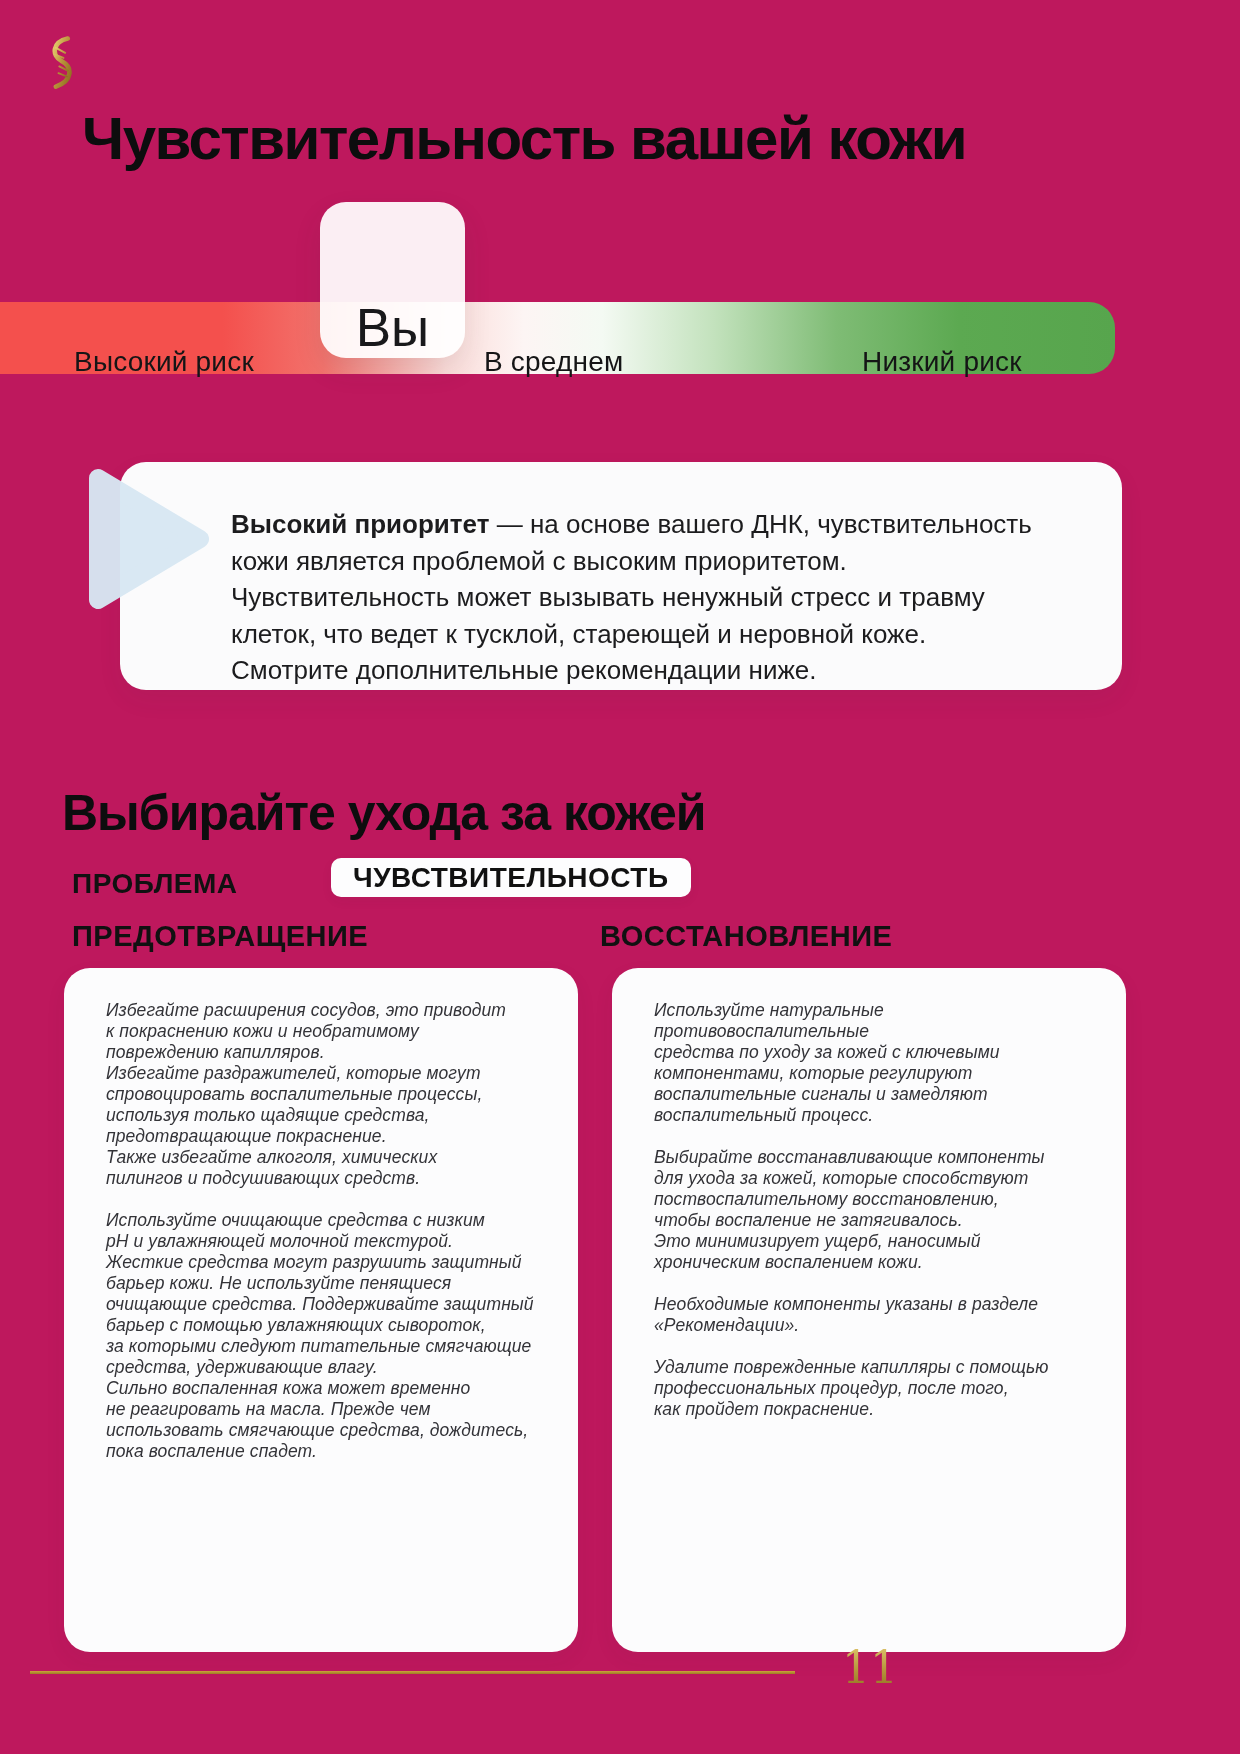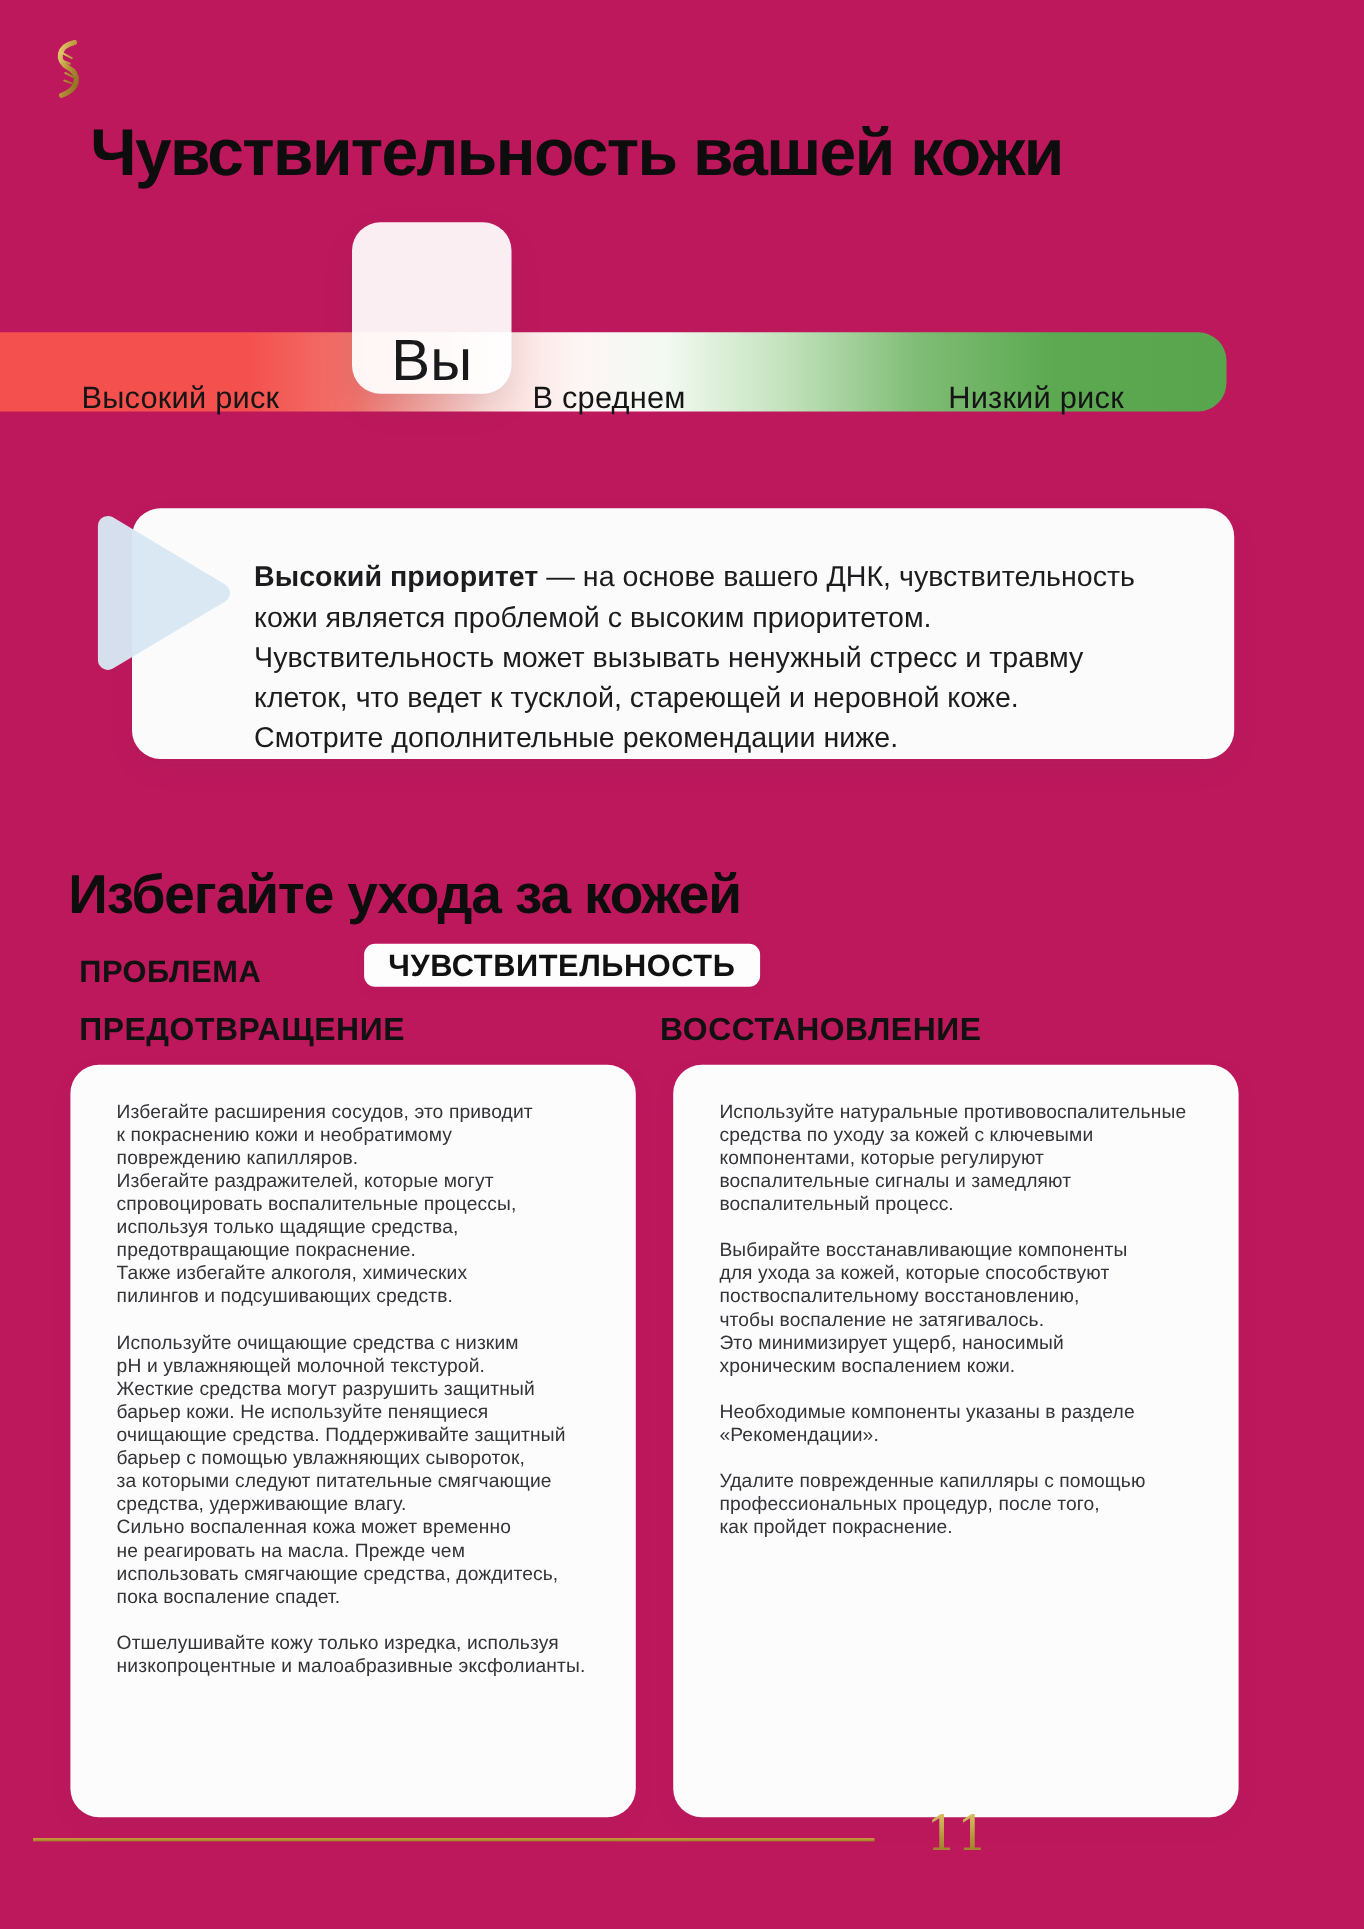--- a/index.html
+++ b/index.html
@@ -81,21 +81,21 @@
   .advice-card {
     position:absolute; top:968px; width:514px; min-height:684px;
     background:#fcfcfd; border-radius:26px;
     box-shadow:0 8px 22px rgba(50,45,65,0.05);
     box-sizing:border-box; padding:32px 30px 36px 42px;
   }
   .advice-card.left { left:64px; }
   .advice-card.right { left:612px; }
   .advice-card p {
     margin:0; white-space:pre-line;
-    font-size:17.5px; line-height:21px; color:#333338; letter-spacing:0.1px;
+    font-size:17.5px; line-height:21px; color:#333338; letter-spacing:0.1px;font-style:italic;
   }
   .advice-card p + p { margin-top:21px; }
 
   
   .footer-line { position:absolute; left:30px; top:1671px; width:765px; height:3px;
                  background:linear-gradient(180deg,#cda43c,#9d7c25); }
   .page-number {
     position:absolute; left:842px; top:1642px;
     font-family:"DejaVu Serif", serif; font-size:44px; font-weight:normal;
     background:linear-gradient(180deg,#e3cc72 0%,#b6953a 55%,#8d6e1f 100%);
@@ -139,21 +139,21 @@
 Чувствительность может вызывать ненужный стресс и травму
 клеток, что ведет к тусклой, стареющей и неровной коже.
 Смотрите дополнительные рекомендации ниже.</span></div>
   </div>
   <div class="callout-arrow">
     <svg width="126" height="146" viewBox="0 0 126 146" xmlns="http://www.w3.org/2000/svg">
       <polygon points="12,12 114,73 12,134" fill="#d8e8f3" stroke="#d8e8f3" stroke-width="18" stroke-linejoin="round" opacity="0.96"></polygon>
     </svg>
   </div>
 
-  <div class="section-title">Избегайте ухода за кожей</div>
+  <div class="section-title">Выбирайте ухода за кожей</div>
 
   <div class="problem-row">
     <div class="problem-label">ПРОБЛЕМА</div>
     <div class="problem-badge">ЧУВСТВИТЕЛЬНОСТЬ</div>
   </div>
 
   <div class="col-header prevention">ПРЕДОТВРАЩЕНИЕ</div>
   <div class="col-header recovery">ВОССТАНОВЛЕНИЕ</div>
 
   <div class="advice-card left">
@@ -171,22 +171,20 @@
 Жесткие средства могут разрушить защитный
 барьер кожи. Не используйте пенящиеся
 очищающие средства. Поддерживайте защитный
 барьер с помощью увлажняющих сывороток,
 за которыми следуют питательные смягчающие
 средства, удерживающие влагу.
 Сильно воспаленная кожа может временно
 не реагировать на масла. Прежде чем
 использовать смягчающие средства, дождитесь,
 пока воспаление спадет.</p>
-    <p>Отшелушивайте кожу только изредка, используя
-низкопроцентные и малоабразивные эксфолианты.</p>
   </div>
 
   <div class="advice-card right">
     <p>Используйте натуральные противовоспалительные
 средства по уходу за кожей с ключевыми
 компонентами, которые регулируют
 воспалительные сигналы и замедляют
 воспалительный процесс.</p>
     <p>Выбирайте восстанавливающие компоненты
 для ухода за кожей, которые способствуют

